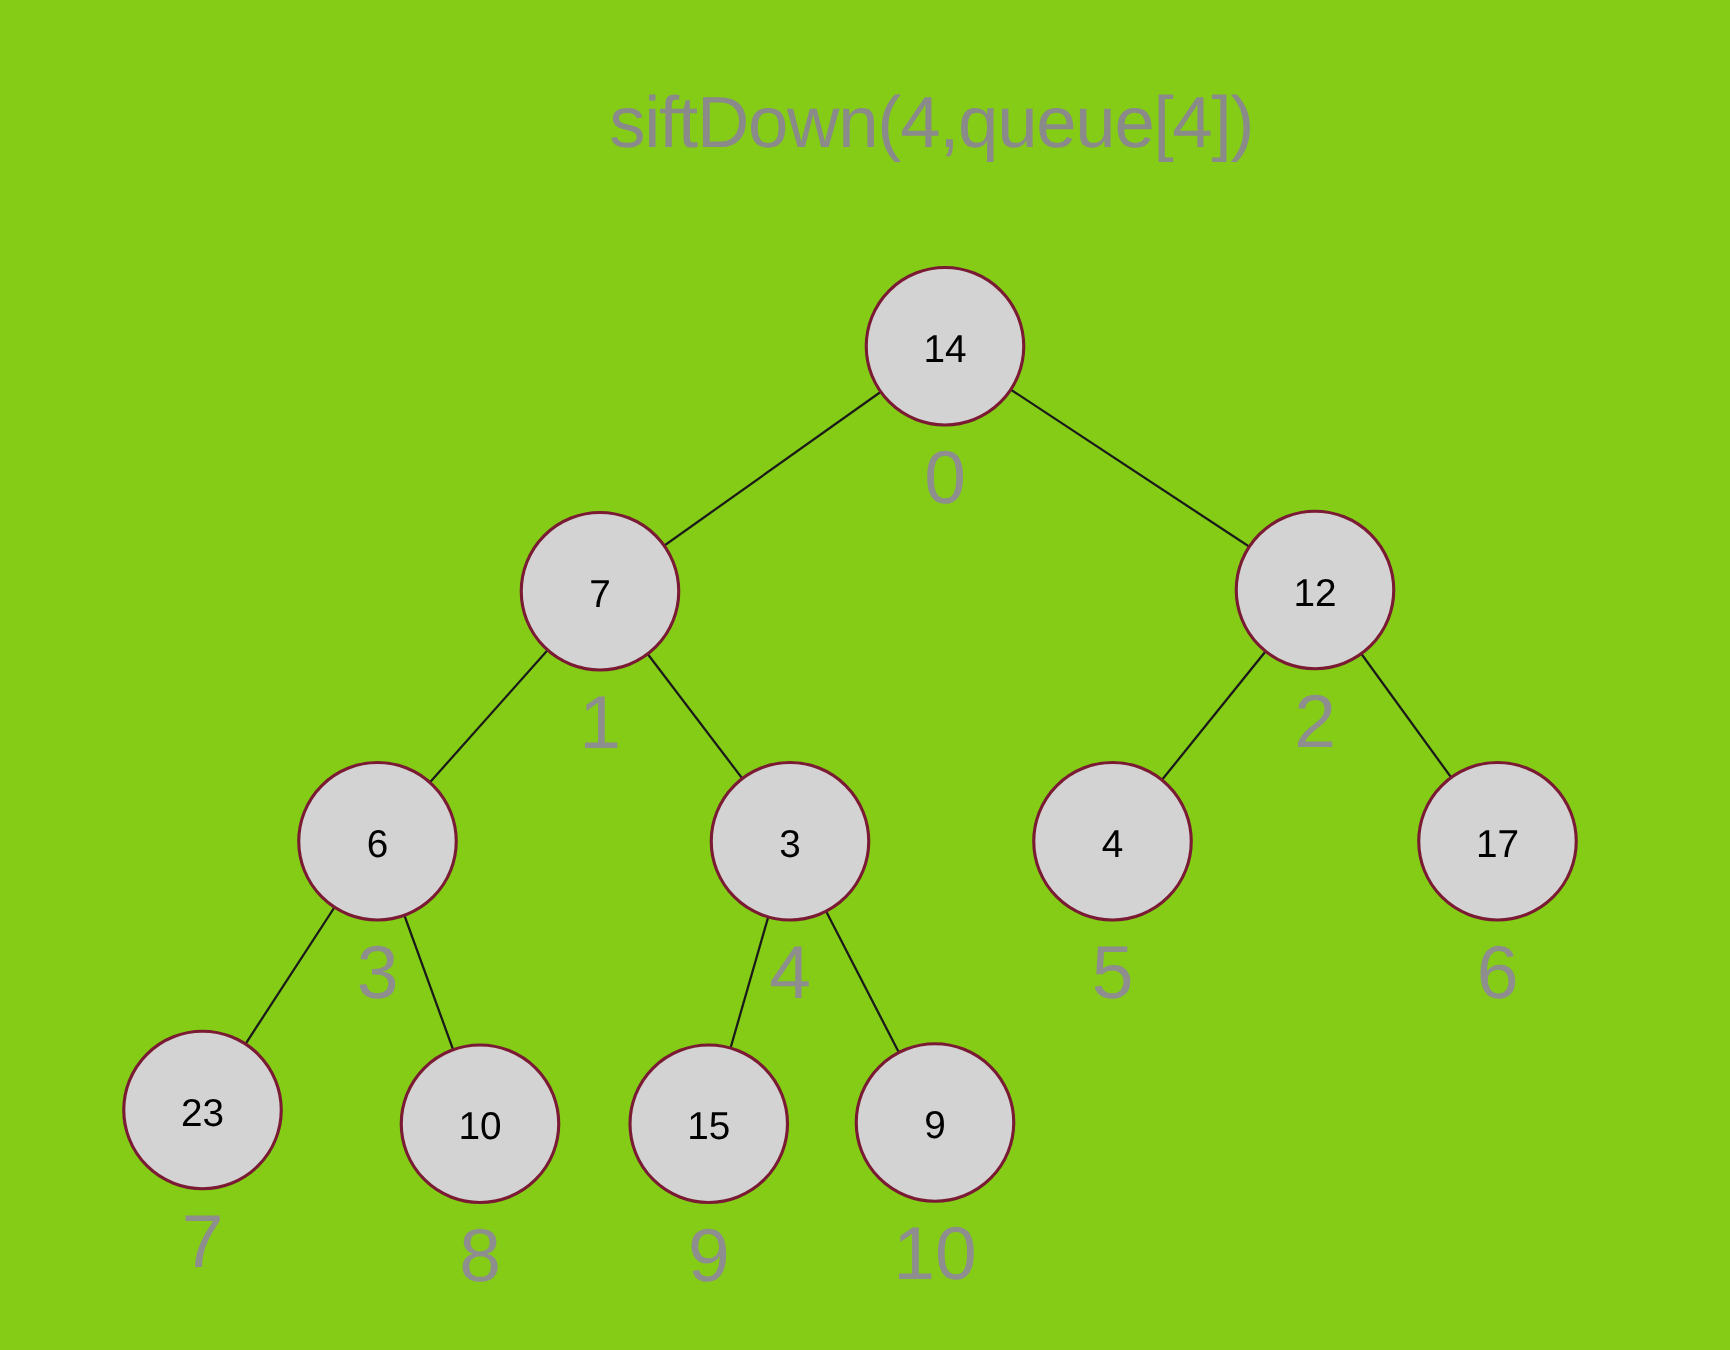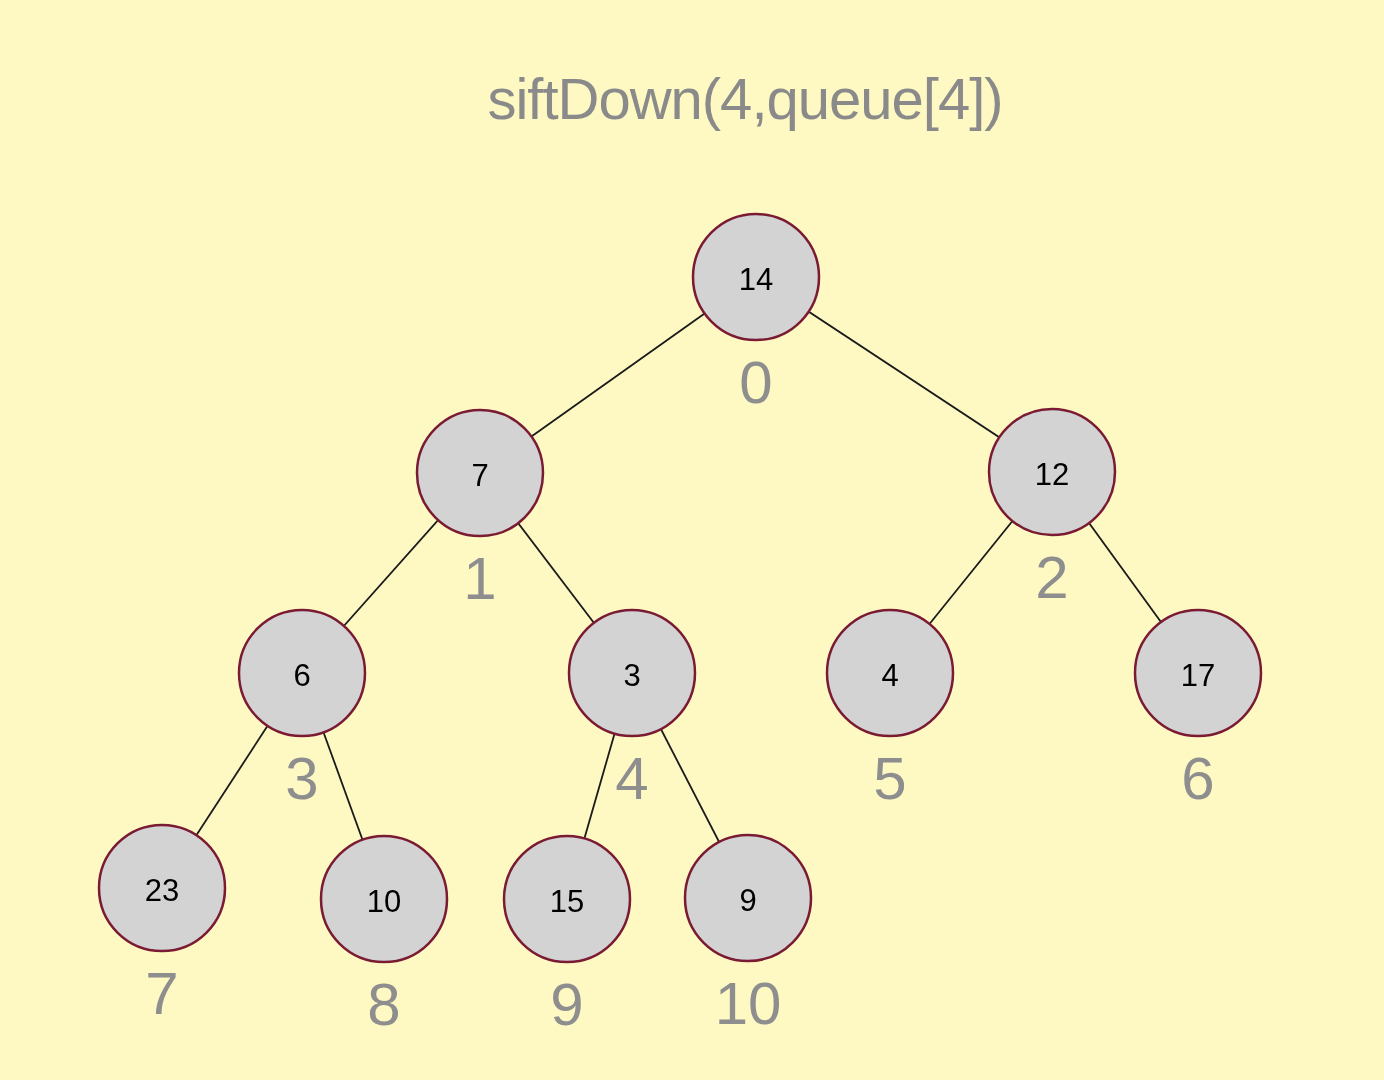--- a/index.html
+++ b/index.html
@@ -31,21 +31,21 @@
   }
   .index-label-text {
     font-family: "Liberation Sans", sans-serif;
     font-size: 60px;
     font-weight: 400;
   }
 </style>
 </head>
 <body>
 
-<div id="stage" style="background: #fef9c3;">
+<div id="stage" style="background: #84cc16;">
   <svg width="1384" height="1080" viewBox="0 0 1384 1080" xmlns="http://www.w3.org/2000/svg">
     <text class="title-text" x="745" y="98" text-anchor="middle" dominant-baseline="central" fill="#8a8a8a">siftDown(4,queue[4])</text>
     <g>
         <line x1="756" y1="277" x2="480" y2="473" stroke="#1a1a1a" stroke-width="1.8"></line>
         <line x1="756" y1="277" x2="1052" y2="472" stroke="#1a1a1a" stroke-width="1.8"></line>
         <line x1="480" y1="473" x2="302" y2="673" stroke="#1a1a1a" stroke-width="1.8"></line>
         <line x1="480" y1="473" x2="632" y2="673" stroke="#1a1a1a" stroke-width="1.8"></line>
         <line x1="1052" y1="472" x2="890" y2="673" stroke="#1a1a1a" stroke-width="1.8"></line>
         <line x1="1052" y1="472" x2="1198" y2="673" stroke="#1a1a1a" stroke-width="1.8"></line>
         <line x1="302" y1="673" x2="162" y2="888" stroke="#1a1a1a" stroke-width="1.8"></line>

